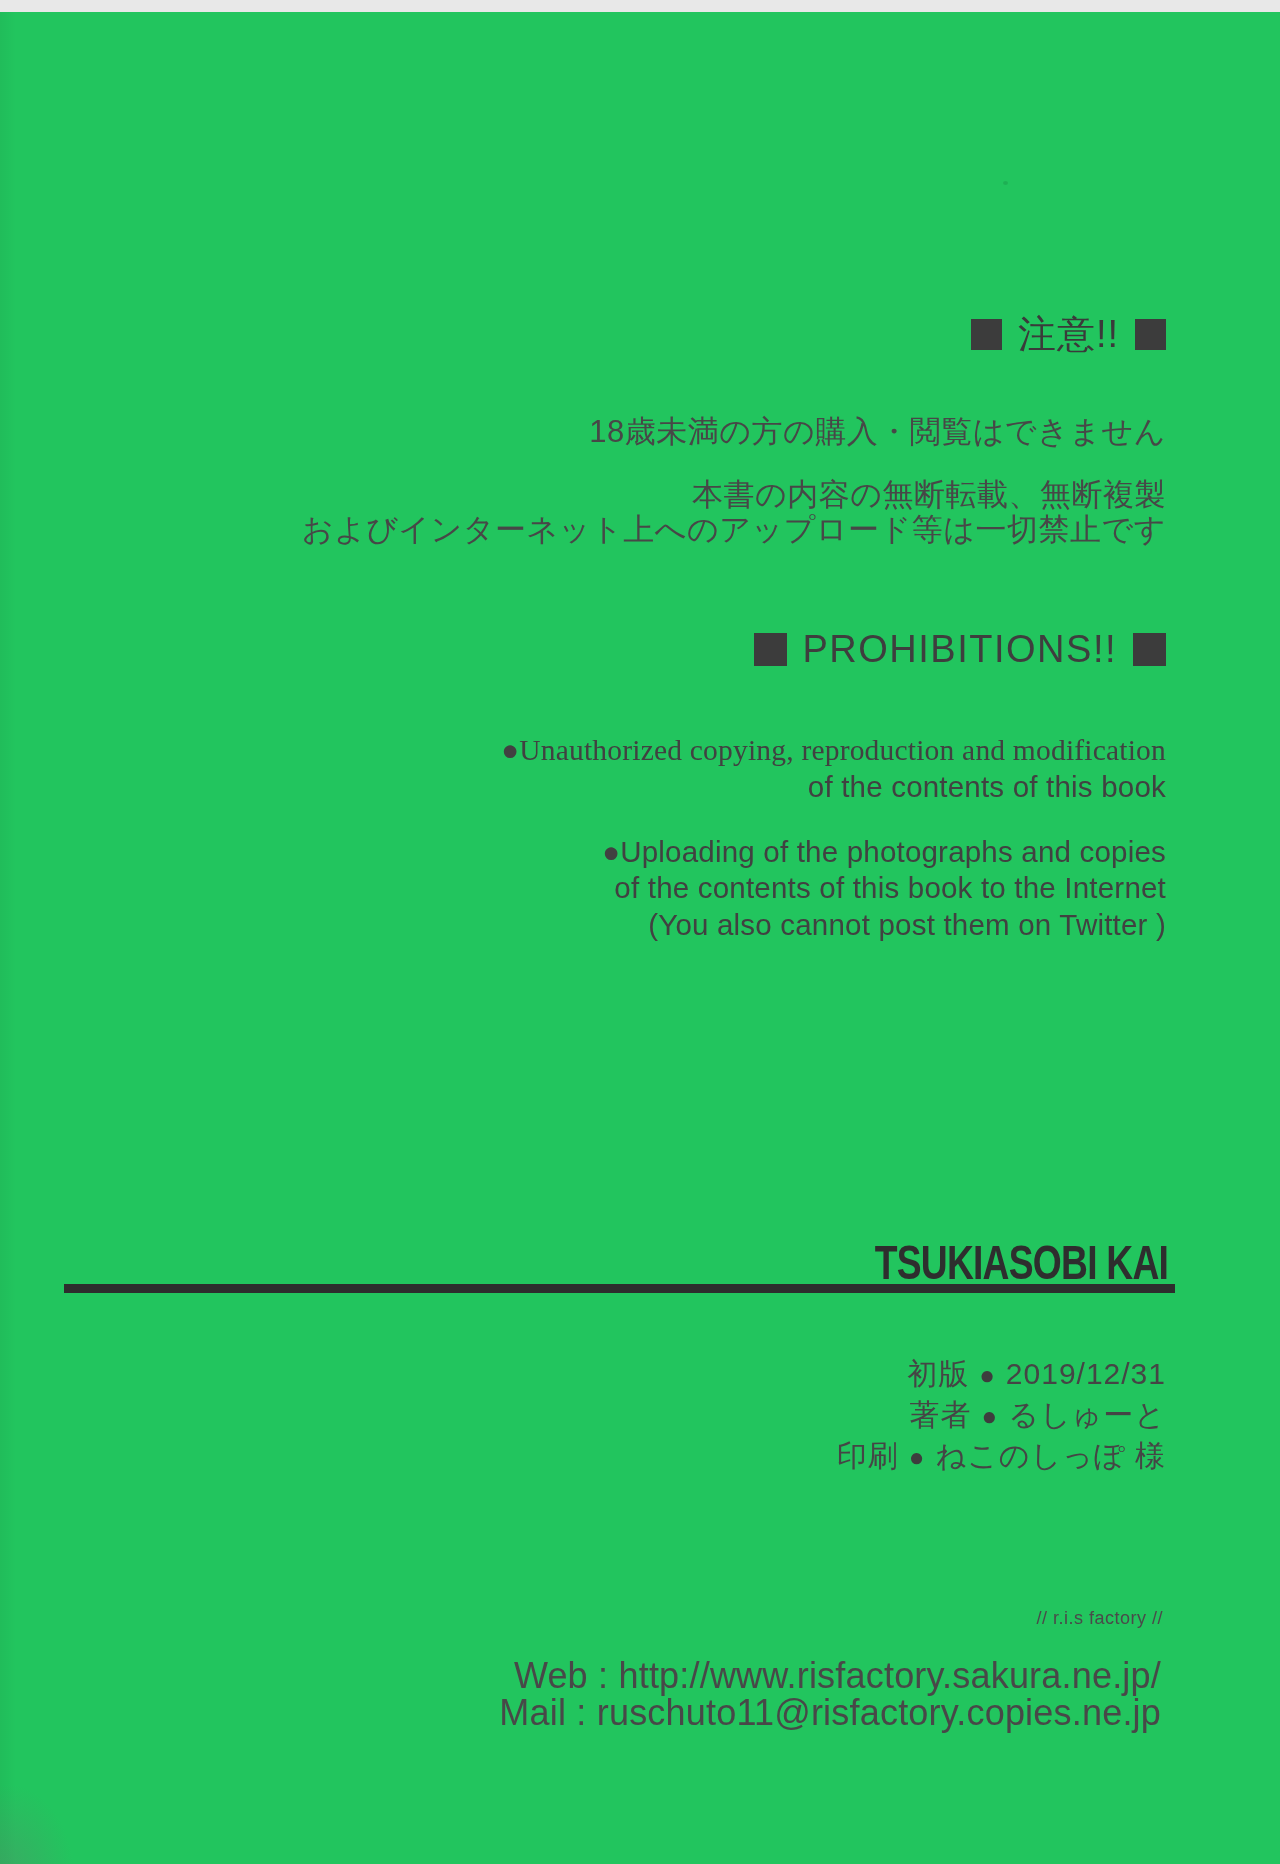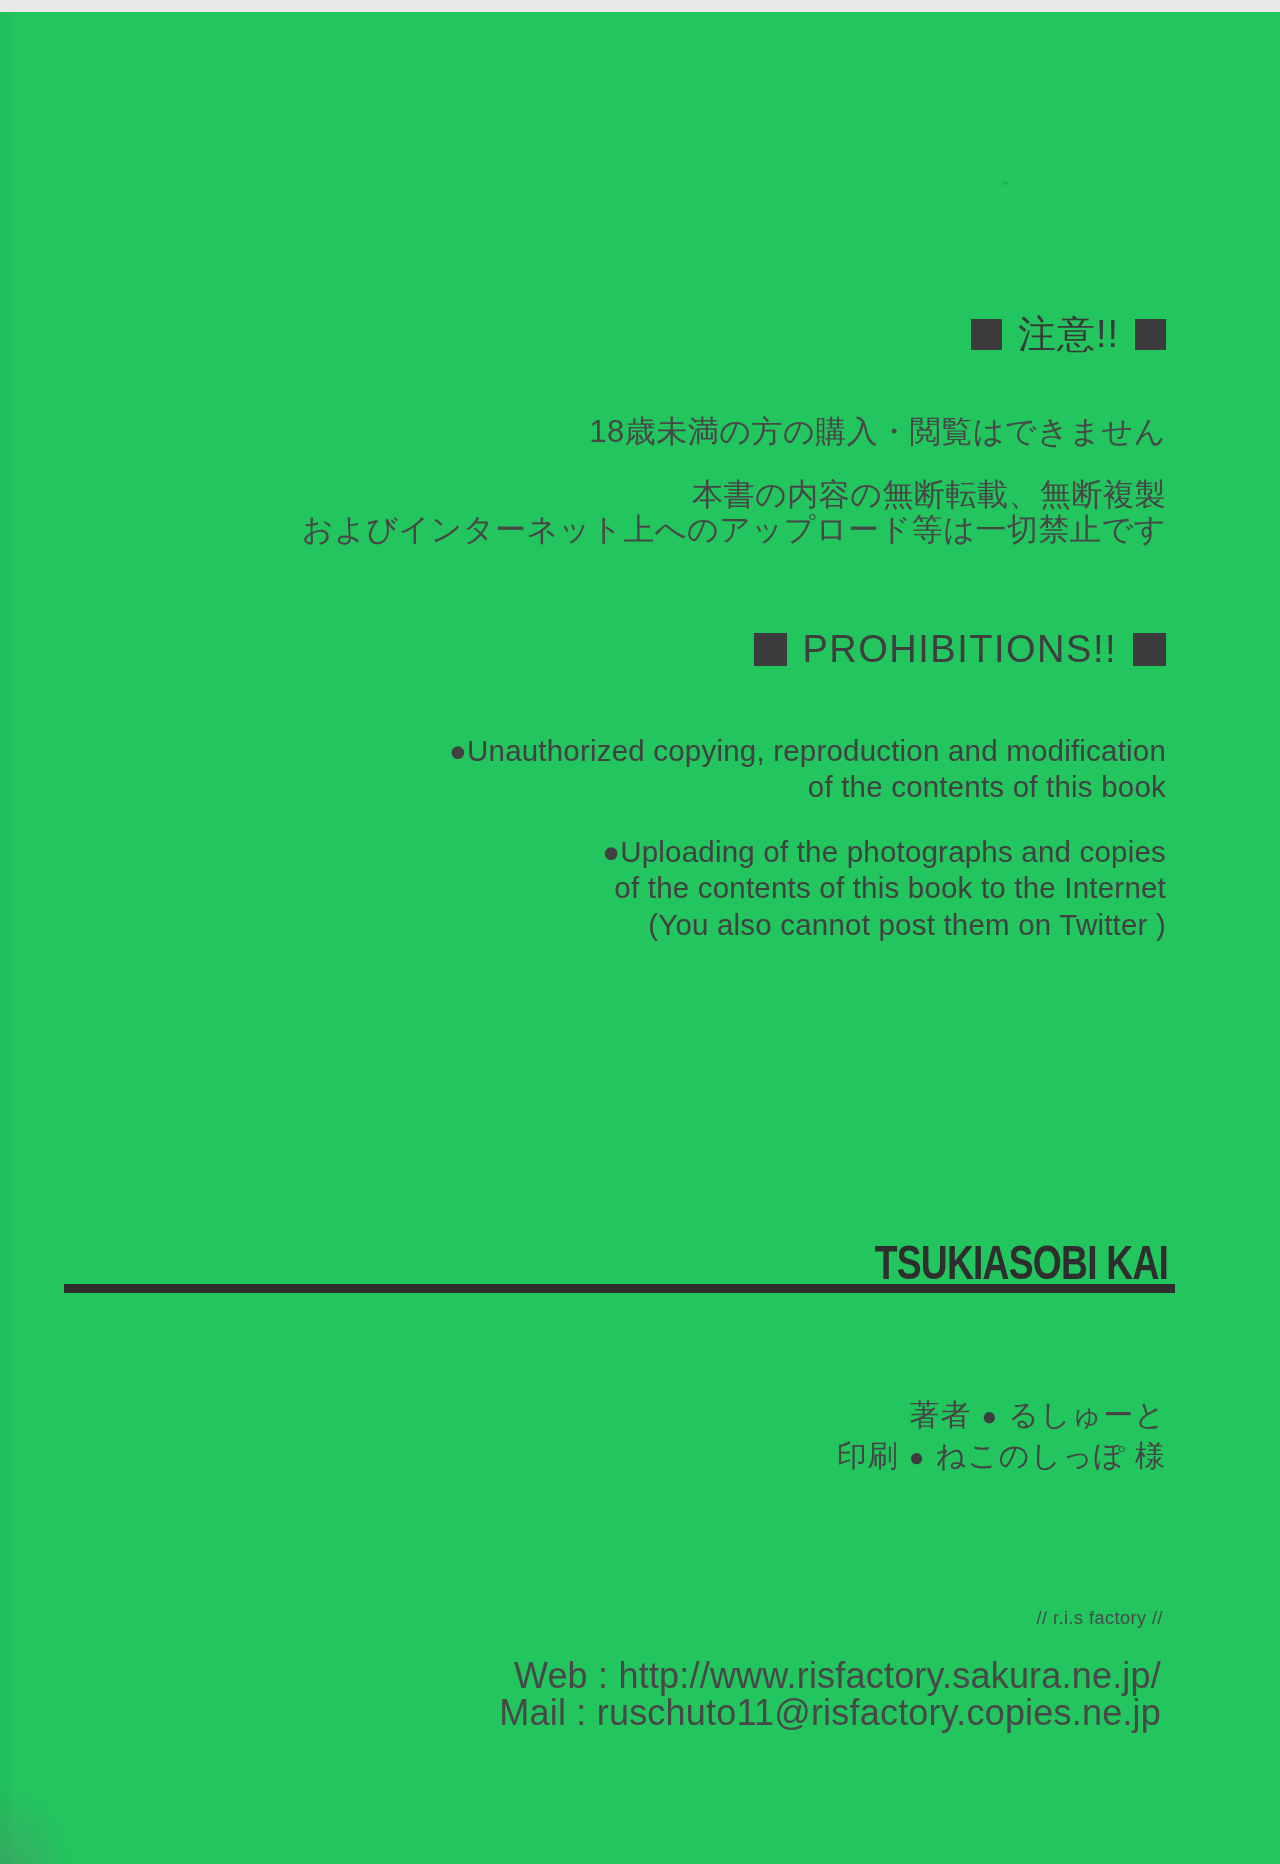--- a/index.html
+++ b/index.html
@@ -78,32 +78,35 @@
   <div class="line jp-body" style="top:399px;">18歳未満の方の購入・閲覧はできません</div>
   <div class="line jp-body" style="top:462px;">本書の内容の無断転載、無断複製</div>
   <div class="line jp-body" style="top:497px;">およびインターネット上へのアップロード等は一切禁止です</div>
 
   <div class="line sec-title" style="top:616px;">
     <span class="sq sq-en"></span>
     <span class="en-title-text">PROHIBITIONS!!</span>
     <span class="sq sq-en"></span>
   </div>
 
-  <div class="line en-body" style="top:722px;">●Unauthorized copying, reproduction and modification</div>
+  <div class="line en-body" style="top:722px;font-family:Liberation Serif, serif;">●Unauthorized copying, reproduction and modification</div>
   <div class="line en-body" style="top:823px;">●Uploading of the photographs and copies</div>
 
   <div class="line en-body" style="top:758px;">of the contents of this book</div>
   <div class="line en-body" style="top:859px;">of the contents of this book to the Internet</div>
   <div class="line en-body" style="top:896px;">(You also cannot post them on Twitter )</div>
 
   <div class="logo-wrap">
     <span class="logo-text">TSUKIASOBI KAI</span>
   </div>
   <div class="rule"></div>
 
+  <div class="line colophon-row" style="top:1342px;">
+    <span>初版</span><span class="dot">●</span><span>2019/12/31</span>
+  </div>
   <div class="line colophon-row" style="top:1383px;">
     <span>著者</span><span class="dot">●</span><span>るしゅーと</span>
   </div>
   <div class="line colophon-row" style="top:1424px;">
     <span>印刷</span><span class="dot">●</span><span>ねこのしっぽ 様</span>
   </div>
 
   <div class="line circle-name" style="top:1596px;right:117px;">// r.i.s factory //</div>
   <div class="line contact" style="top:1643px;right:119px;">Web : http://www.risfactory.sakura.ne.jp/</div>
   <div class="line contact" style="top:1680px;right:119px;">Mail : ruschuto11@risfactory.copies.ne.jp</div>

